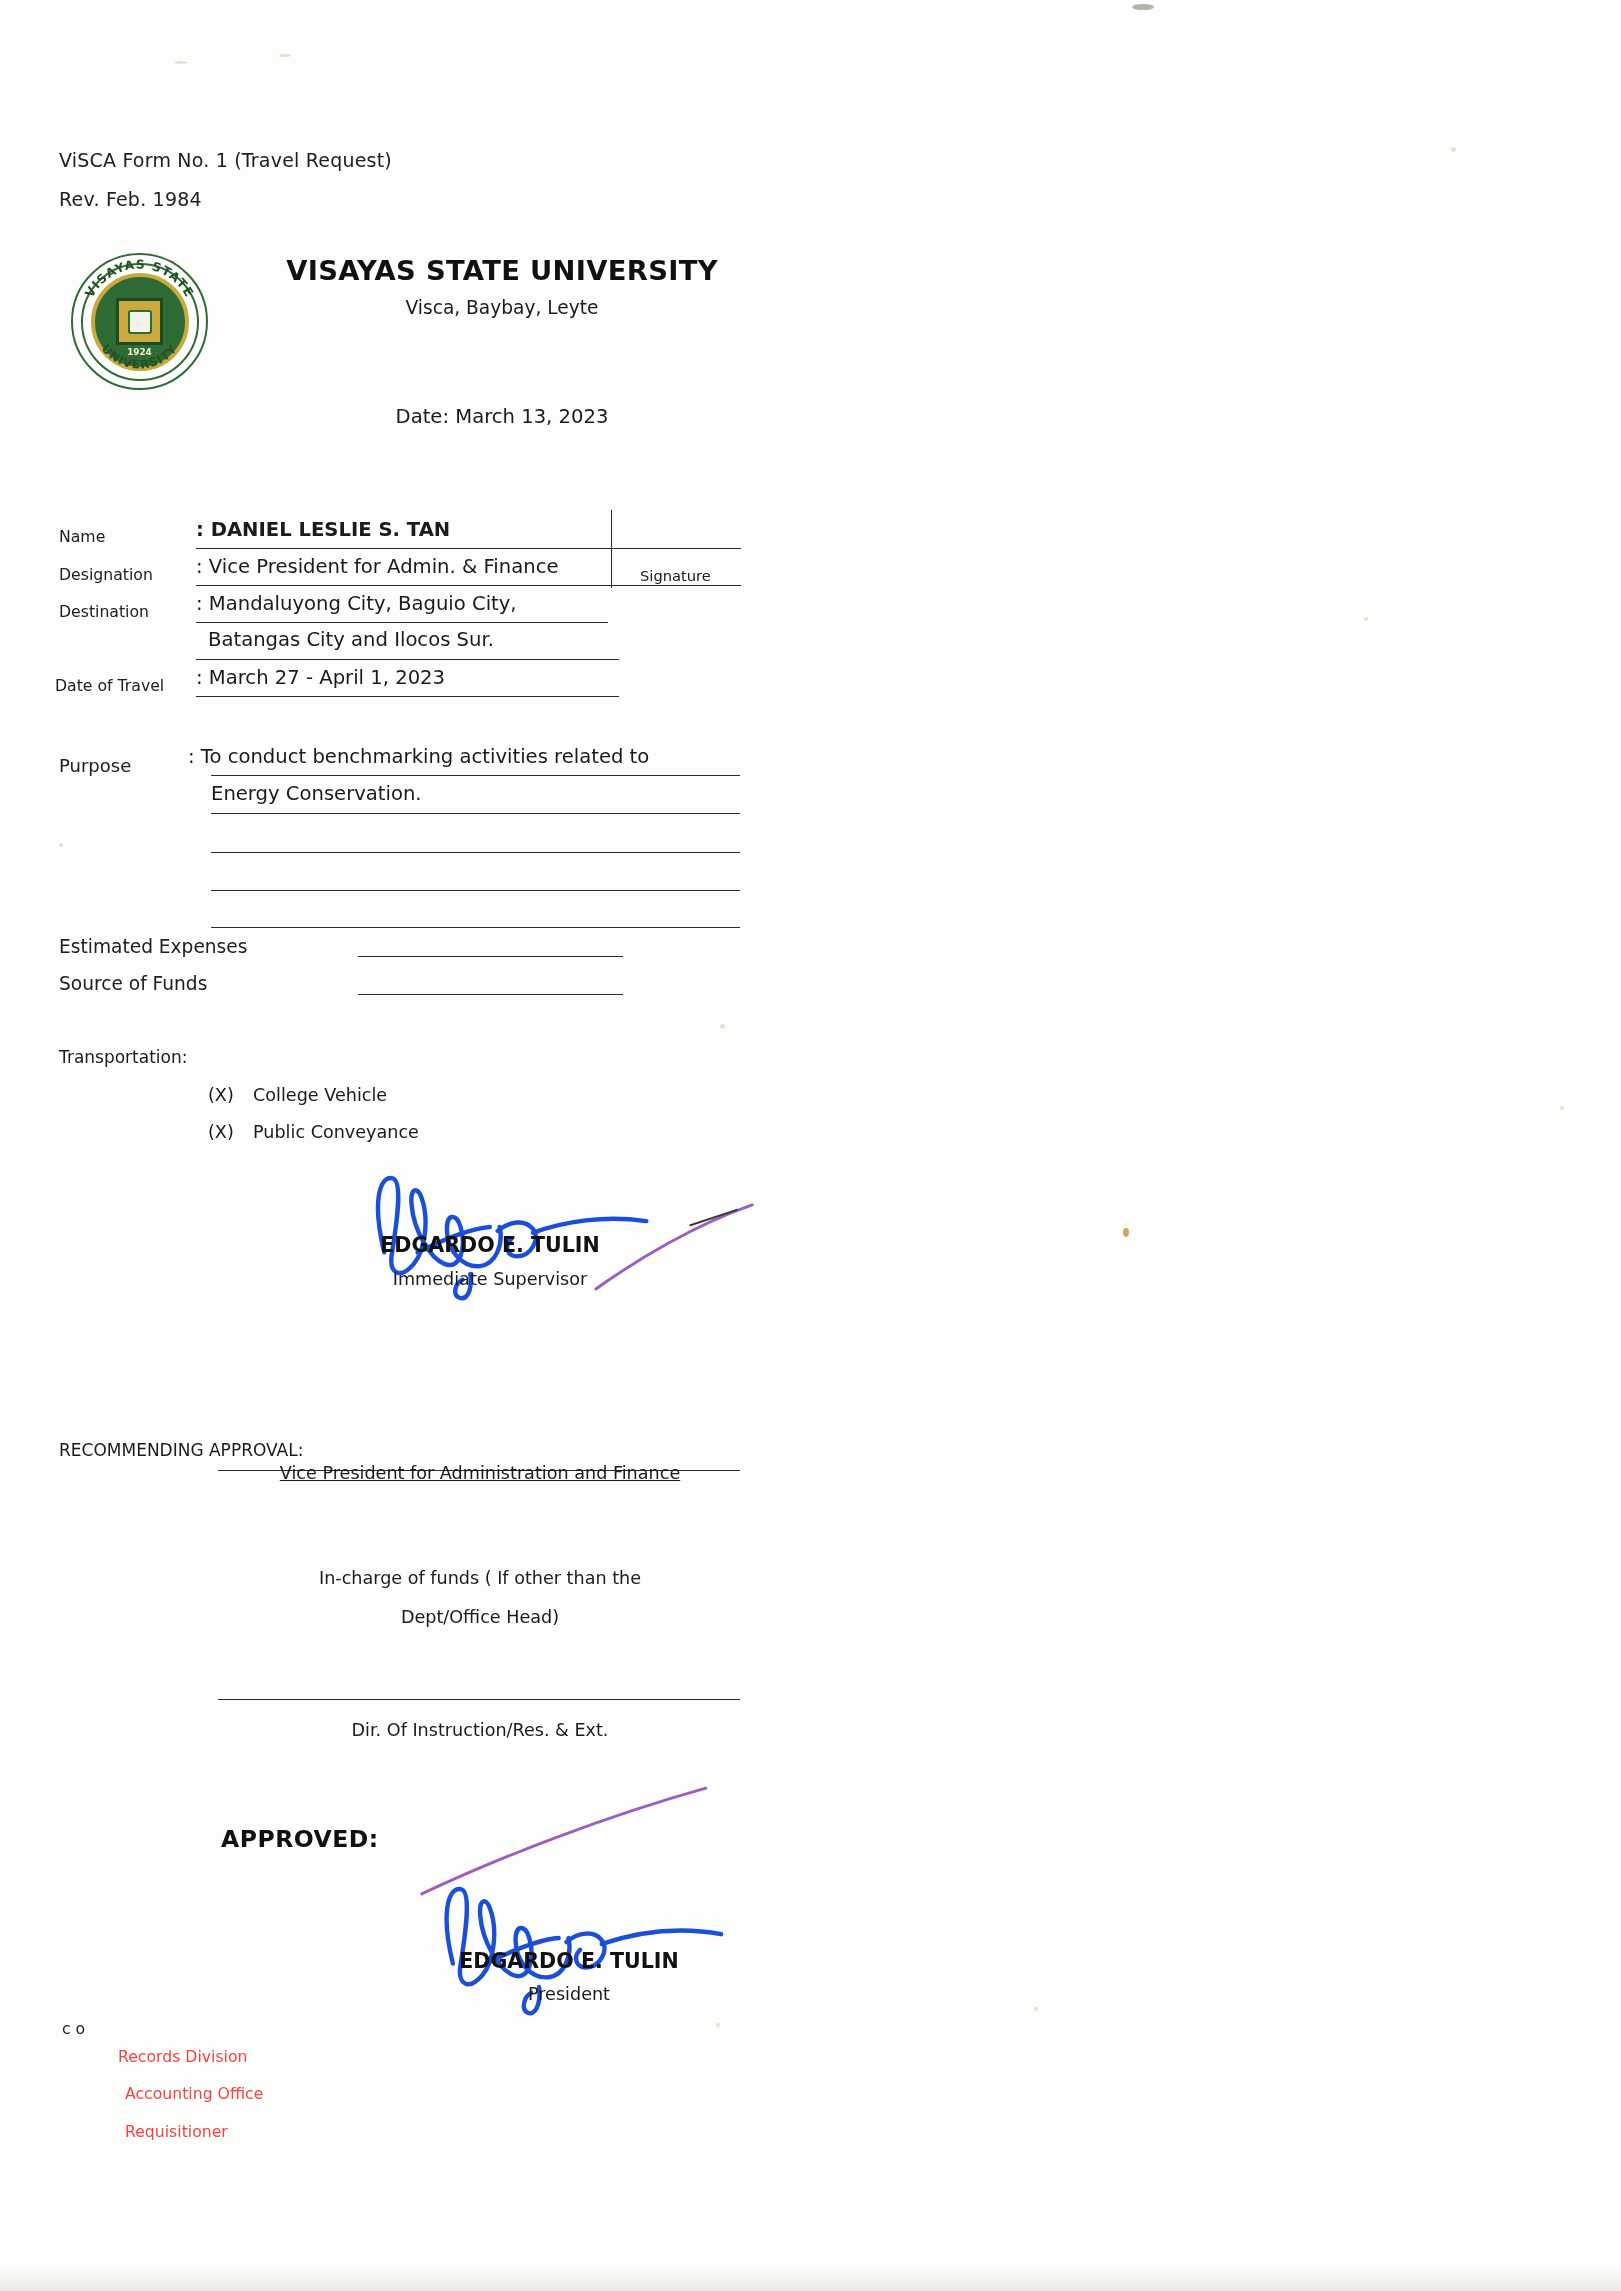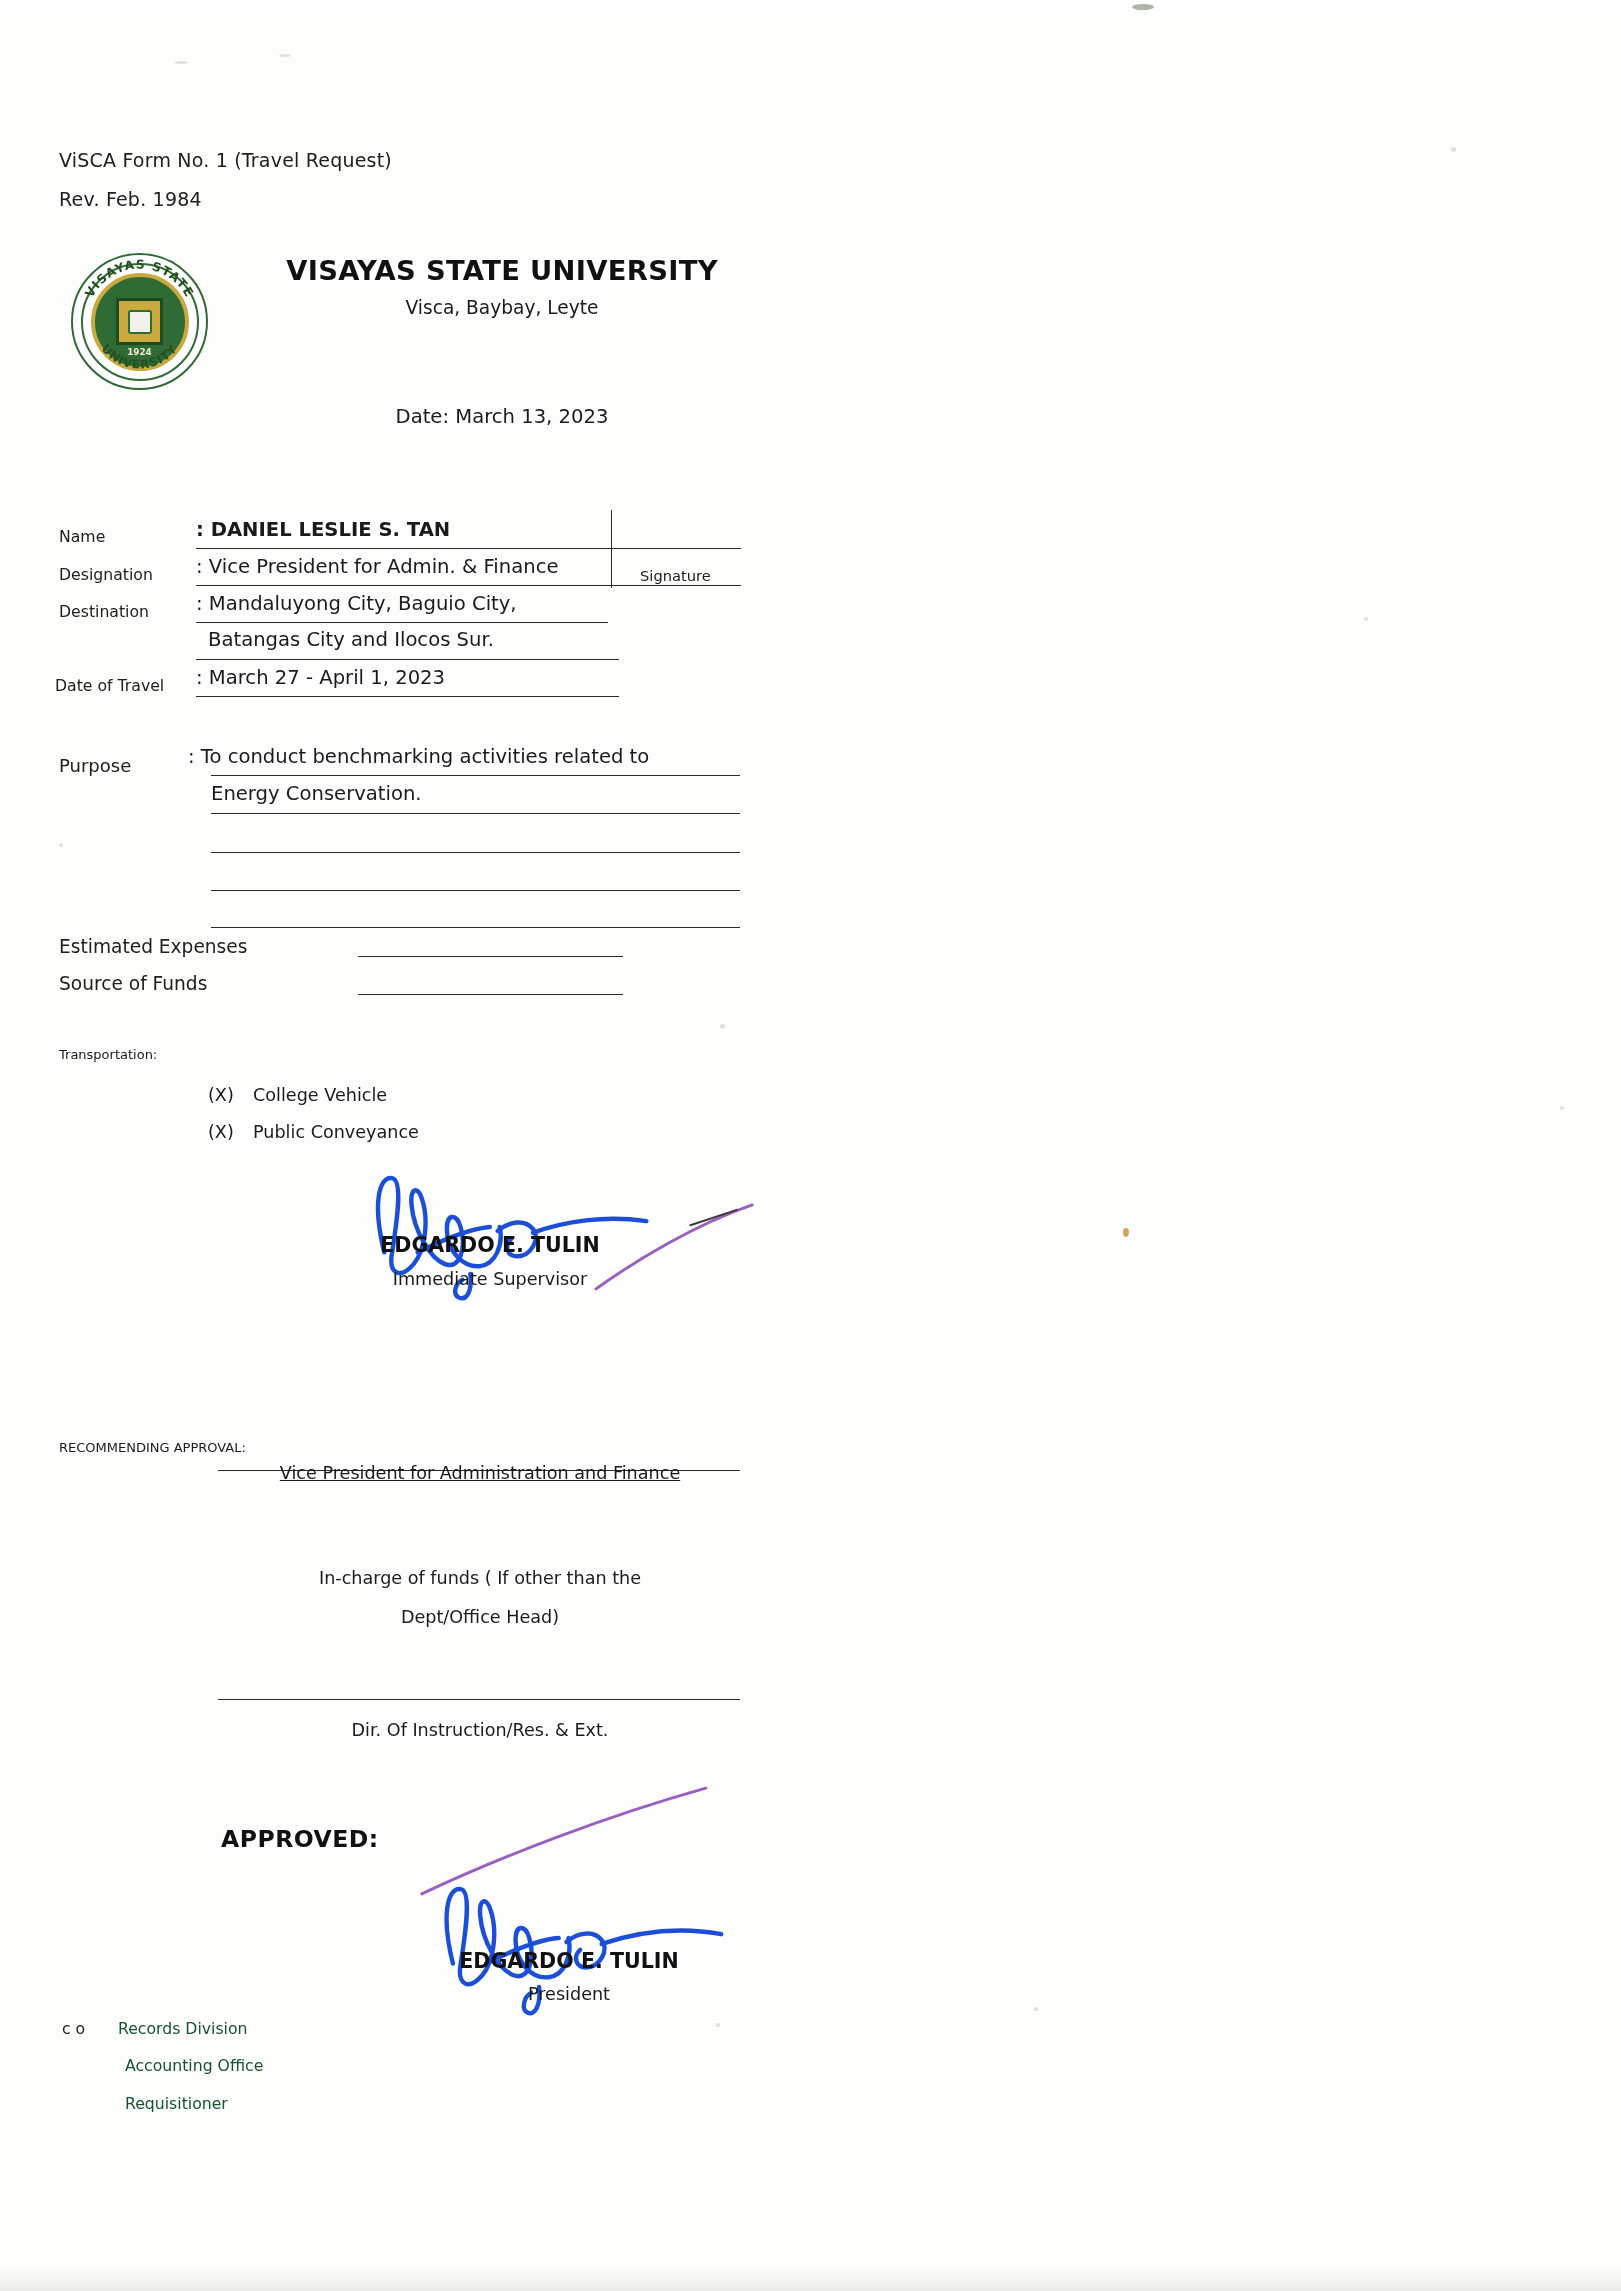--- a/index.html
+++ b/index.html
@@ -152,21 +152,21 @@
   .sig-bracket {
     position: absolute;
     border-left: 1.6px solid #2a2a28;
   }
 
   
   .ink { position: absolute; pointer-events: none; }
 
   .section-lbl {
     position: absolute;
-    font-size: 13px;
+    font-size: 17px;
     color: #1b1b1b;
   }
   .check-line {
     position: absolute;
     font-size: 17.6px;
     color: #1b1b1b;
   }
   .check-line .mark { display: inline-block; width: 45px; }
 
   .name-bold {
@@ -183,21 +183,21 @@
   .centered { text-align: center; }
 
   .approved {
     position: absolute;
     font-size: 23.5px;
     font-weight: bold;
     letter-spacing: 0.5px;
     color: #111;
   }
   .cc-lbl { position: absolute; font-size: 15.7px; color: #20201f; }
-  .cc-item { position: absolute; font-size: 15.7px; color: #14532d; }
+  .cc-item { position: absolute; font-size: 15.7px; color: #ef4444; margin-top: 28px; }
 </style>
 </head>
 <body>
 
 <div class="page">
 
   <div class="scan-edge-top"></div>
   <div class="scan-edge-bottom"></div>
 
   <div class="speck" style="left:174px; top:61px; width:13.7px; height:2.9px;"></div>

